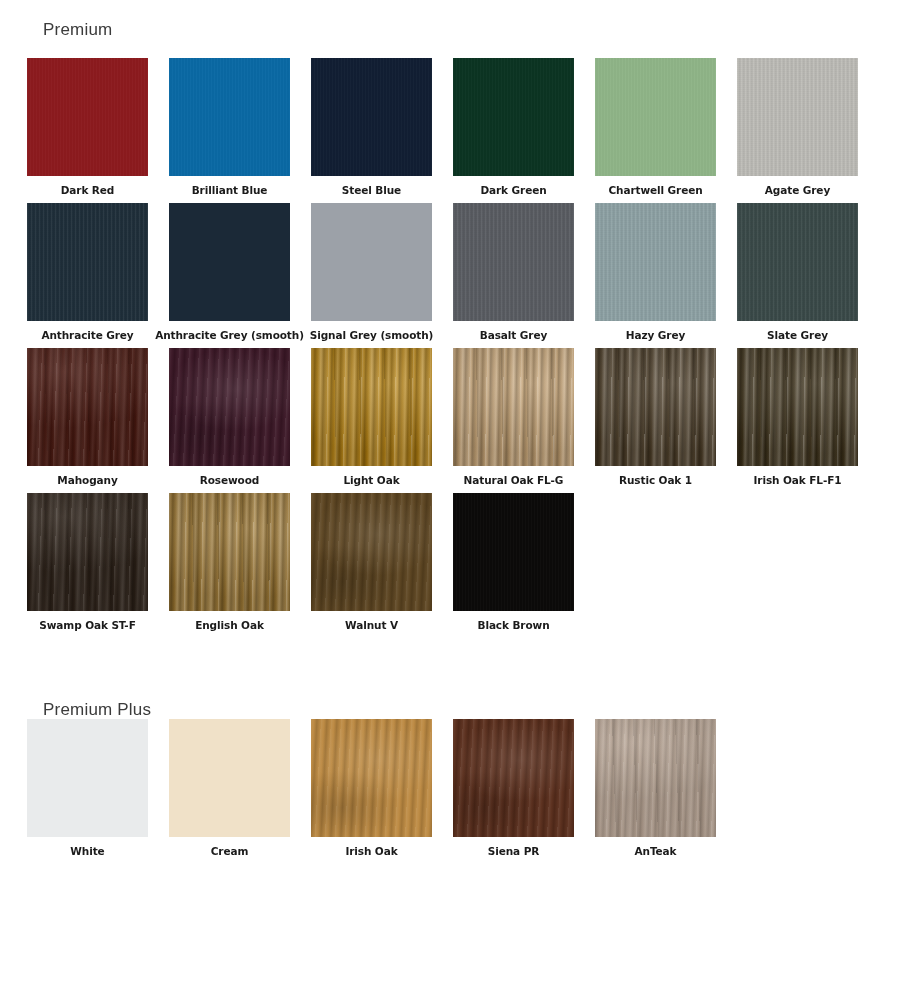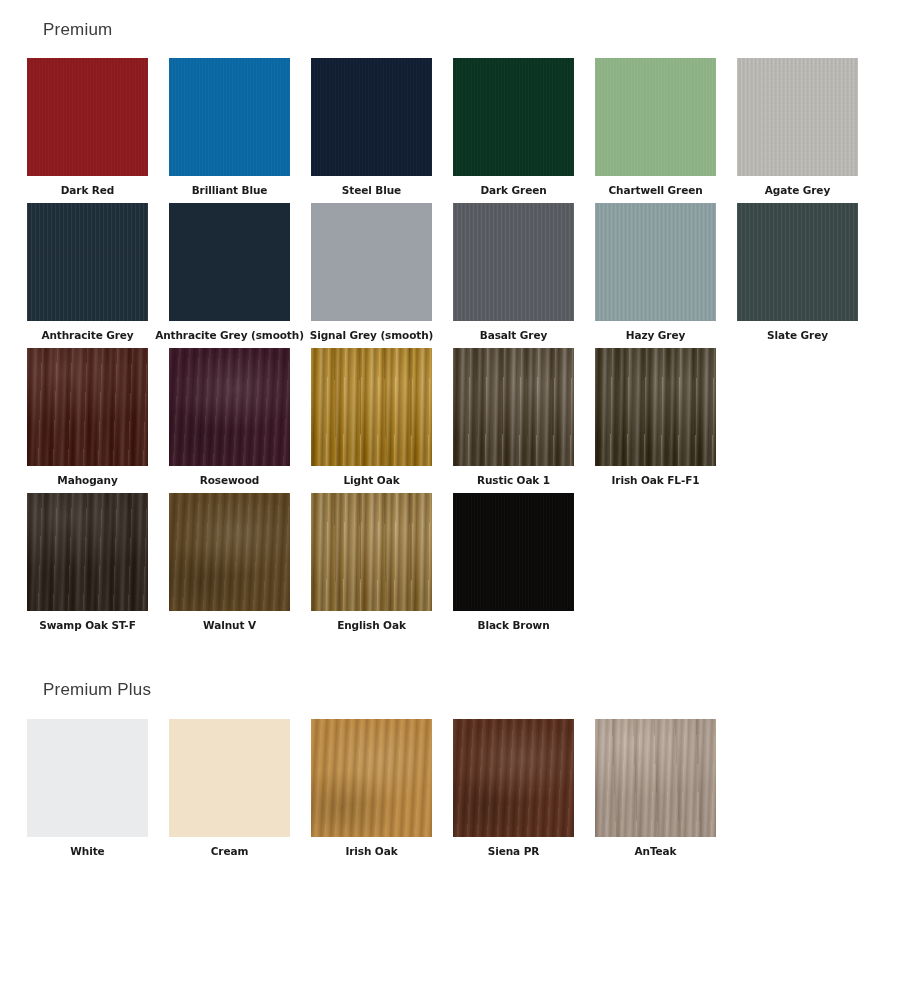--- a/index.html
+++ b/index.html
@@ -25,21 +25,21 @@
     position: absolute;
     left: 43px;
     font-family: "Liberation Sans", sans-serif;
     font-size: 17px;
     font-weight: 400;
     color: #3b3b3b;
     letter-spacing: 0.2px;
     white-space: nowrap;
   }
   #premium-title { top: 20px; }
-  #premium-plus-title { top: 680px; }
+  #premium-plus-title { top: 700px; }
 
   .grid {
     position: absolute;
     left: 27px;
   }
   #premium-grid { top: 58px; }
   #premium-plus-grid { top: 719px; }
 
   .swatch-row {
     display: flex;
@@ -235,42 +235,46 @@
         </div>
         <div class="swatch-cell">
           <div class="swatch-chip tex-swirl" style="background-color: rgb(59, 23, 38);"></div>
           <div class="swatch-label">Rosewood</div>
         </div>
         <div class="swatch-cell">
           <div class="swatch-chip tex-wood-strong" style="background-color: rgb(180, 128, 15);"></div>
           <div class="swatch-label">Light Oak</div>
         </div>
         <div class="swatch-cell">
+          <div class="swatch-chip tex-wood-strong" style="background-color: rgb(195, 160, 113);"></div>
+          <div class="swatch-label">Natural Oak FL-G</div>
+        </div>
+        <div class="swatch-cell">
           <div class="swatch-chip tex-wood-strong" style="background-color: rgb(74, 59, 37);"></div>
           <div class="swatch-label">Rustic Oak 1</div>
         </div>
         <div class="swatch-cell">
           <div class="swatch-chip tex-wood-strong" style="background-color: rgb(61, 49, 25);"></div>
           <div class="swatch-label">Irish Oak FL-F1</div>
         </div>
       </div>
       <div class="swatch-row">
         <div class="swatch-cell">
           <div class="swatch-chip tex-wood" style="background-color: rgb(42, 31, 22);"></div>
           <div class="swatch-label">Swamp Oak ST-F</div>
         </div>
         <div class="swatch-cell">
+          <div class="swatch-chip tex-wood-strong" style="background-color: rgb(154, 116, 46);"></div>
+          <div class="swatch-label">English Oak</div>
+        </div>
+        <div class="swatch-cell">
           <div class="swatch-chip tex-swirl" style="background-color: rgb(92, 68, 32);"></div>
           <div class="swatch-label">Walnut V</div>
         </div>
         <div class="swatch-cell">
-          <div class="swatch-chip tex-wood-strong" style="background-color: rgb(154, 116, 46);"></div>
-          <div class="swatch-label">English Oak</div>
-        </div>
-        <div class="swatch-cell">
           <div class="swatch-chip tex-plain" style="background-color: rgb(11, 10, 9);"></div>
           <div class="swatch-label">Black Brown</div>
         </div>
       </div>
     </div>
 
   <div class="section-title" id="premium-plus-title">Premium Plus</div>
 
   <div class="grid" id="premium-plus-grid">
       <div class="swatch-row">

